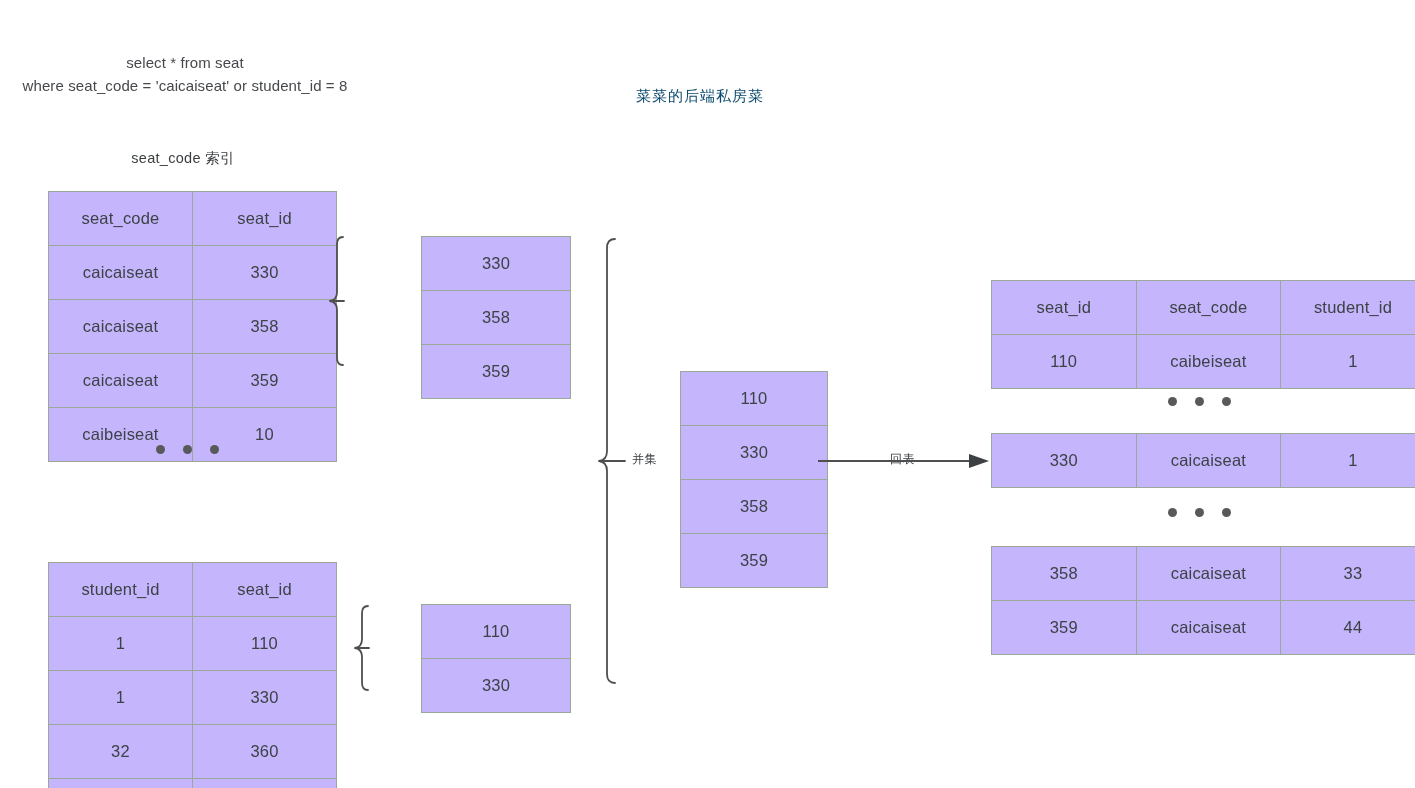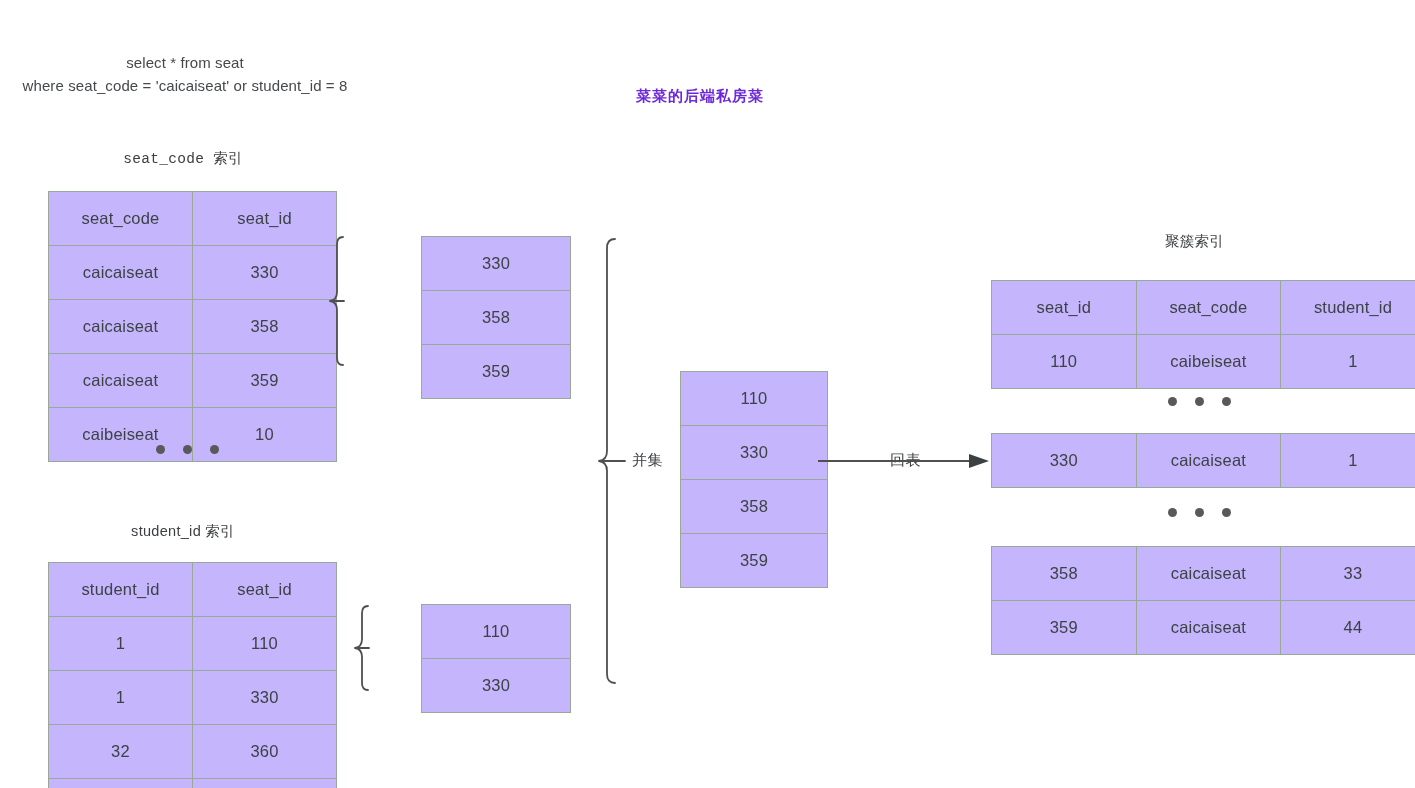--- a/index.html
+++ b/index.html
@@ -33,23 +33,23 @@
     letter-spacing: 0.1px;
   }
 
   
   .watermark {
     left: 620px;
     top: 46px;
     width: 160px;
     text-align: center;
     font-size: 15px;
-    color: #6d28d9;
+    color: #0c4a6e;
     letter-spacing: 1px;
-    font-weight: 700;
+    font-weight: 400;
     user-select: none;
   }
 
   
   .tbl-title {
     font-size: 14.5px;
     color: #3c4043;
     text-align: center;
     letter-spacing: 0.3px;
     white-space: nowrap;
@@ -99,21 +99,21 @@
   .dots i {
     display: block;
     width: 9px;
     height: 9px;
     border-radius: 50%;
     background: #58595b;
   }
 
   
   .conn-label {
-    font-size: 15px;
+    font-size: 12px;
     color: #3c4043;
     white-space: nowrap;
     letter-spacing: 0.5px;
   }
 
   svg.overlay {
     position: absolute;
     left: 0;
     top: 0;
     width: 1415px;
@@ -126,21 +126,21 @@
 
 <div id="canvas">
 
   <div class="abs sql-block">
     <div>select * from seat</div>
     <div>where seat_code = 'caicaiseat' or student_id = 8</div>
   </div>
 
   <div class="abs watermark">菜菜的后端私房菜</div>
 
-  <div class="abs tbl-title" style="left:48px; top:108px; width:270px;font-family:Liberation Mono, monospace;">seat_code 索引</div>
+  <div class="abs tbl-title" style="left:48px; top:108px; width:270px;">seat_code 索引</div>
 
   <table class="gtable idx-tbl abs outer" style="left:48px; top:150px;">
     <tbody>
         <tr>
       <td>seat_code</td>
       <td>seat_id</td>
     </tr>
     <tr>
       <td>caicaiseat</td>
       <td>330</td>
@@ -159,21 +159,20 @@
     </tr>
   </tbody>
     </table>
 
   <div class="abs dots" style="left:156px; top:404px;">
     <i></i>
     <i></i>
     <i></i>
   </div>
 
-  <div class="abs tbl-title" style="left:48px; top:481px; width:270px;">student_id 索引</div>
 
   <table class="gtable idx-tbl abs outer" style="left:48px; top:521px;">
     <tbody>
         <tr>
       <td>student_id</td>
       <td>seat_id</td>
     </tr>
     <tr>
       <td>1</td>
       <td>110</td>
@@ -238,21 +237,20 @@
     <tr>
       <td>359</td>
     </tr>
   </tbody>
     </table>
 
   <div class="abs conn-label" style="left:632px; top:410px;">并集</div>
 
   <div class="abs conn-label" style="left:890px; top:410px;">回表</div>
 
-  <div class="abs tbl-title" style="left:991px; top:191px; width:407px;">聚簇索引</div>
 
   <table class="gtable clu-tbl abs outer" style="left:991px; top:239px;">
     <tbody>
         <tr>
       <td>seat_id</td>
       <td>seat_code</td>
       <td>student_id</td>
     </tr>
     <tr>
       <td>110</td>

